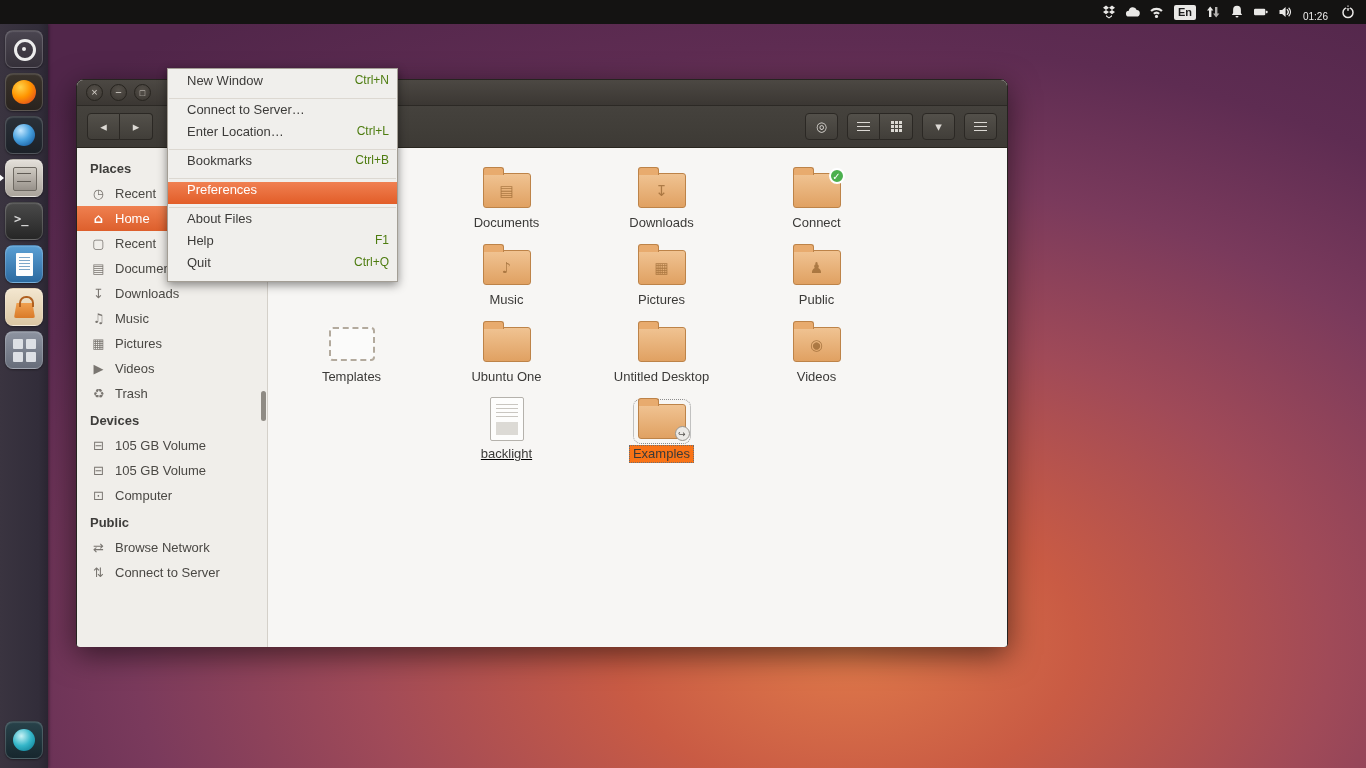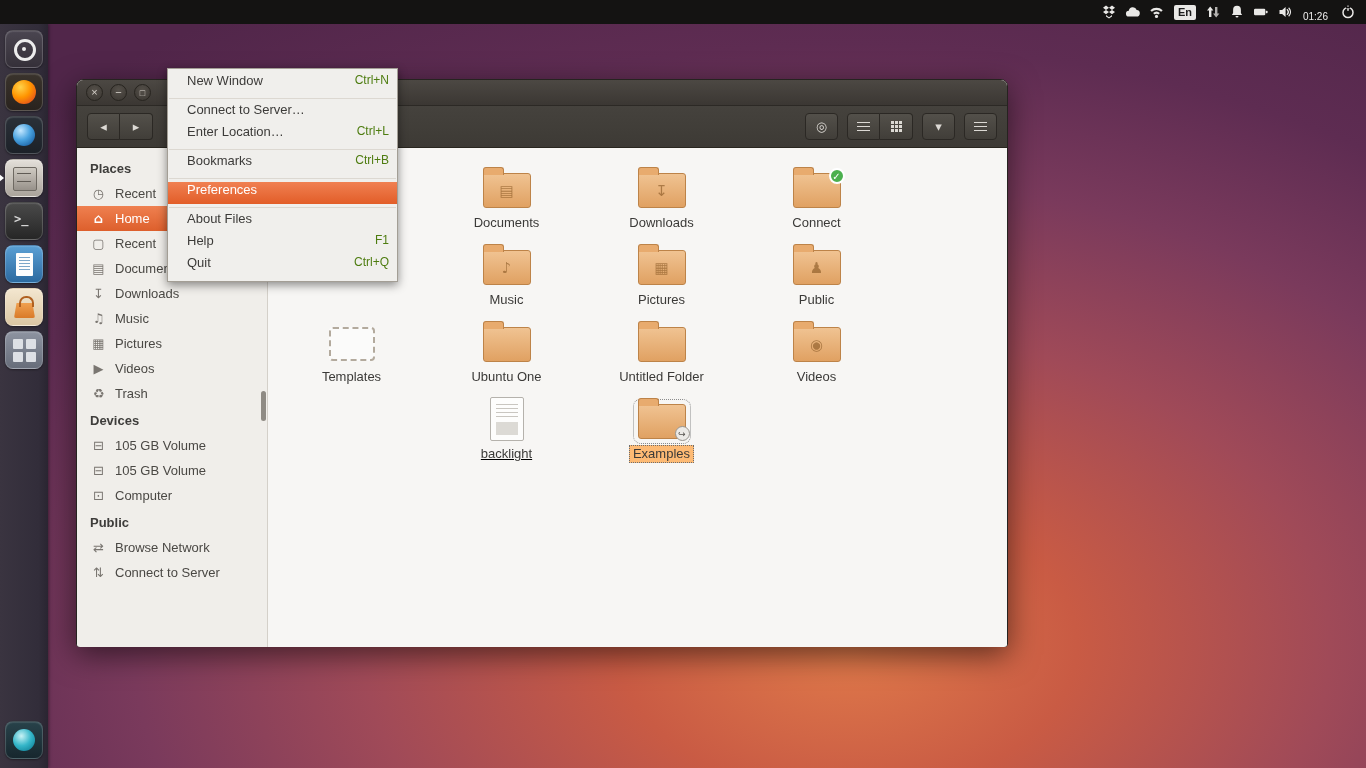--- a/index.html
+++ b/index.html
@@ -154,21 +154,21 @@
     border-radius:50%; font-family:"DejaVu Sans",sans-serif; }
   .emblem.check { display:flex; right:-5px; top:-6px; width:16px; height:16px;
     background:#4cb04f; border:2px solid #ffffff; color:#fff; font-size:10px; font-weight:bold; }
   .emblem.check::before { content:"\2713"; }
   .emblem.link { display:flex; right:-5px; bottom:-3px; width:15px; height:15px;
     background:#eceae6; border:1px solid #98948e; color:#55524d; font-size:9px; }
   .emblem.link::before { content:"\21AA"; }
   .flabel { margin-top:4px; font-size:13px; color:#3b3a38; text-align:center; max-width:150px;
     padding:0 3px; border:1px dotted transparent; line-height:16px; }
   .file-item.selected .ficon { outline:1px dotted #8c8c8c; outline-offset:4px; }
-  .file-item.selected .flabel { border-color:#6d6d6d; background:#fdba74; }
+  .file-item.selected .flabel { border-color:#6d6d6d; background:#f97316; }
 
   
   #files-menu { position:absolute; left:167px; top:68px; width:231px; z-index:200;
     background:#f0efec; border:1px solid #a39e95; box-shadow:0 3px 9px rgba(0,0,0,.45);
     padding:4px 0; }
   .menu-item { height:22px; display:flex; align-items:flex-start; padding:0 8px 0 19px;
     font-size:13px; color:#3c3b39;gap:21px; }
   .mi-label { flex:1; }
   .mi-shortcut { color:#4d7c0f; font-size:12px; }
   .menu-item.hl { background:linear-gradient(#f08052,#e25d28); color:#ffffff; }
@@ -478,21 +478,21 @@
             <div class="flabel">Templates</div>
           </div>
 
           <div class="file-item" style="grid-area: 3 / 3;">
             <div class="ficon-area">
               <div class="ficon folder">
                 <span class="fglyph"></span>
 
               </div>
             </div>
-            <div class="flabel">Untitled Folder</div>
+            <div class="flabel">Untitled Desktop</div>
           </div>
 
           <div class="file-item" style="grid-area: 3 / 4;">
             <div class="ficon-area">
               <div class="ficon folder">
                 <span class="fglyph">◉</span>
 
               </div>
             </div>
             <div class="flabel">Videos</div>

